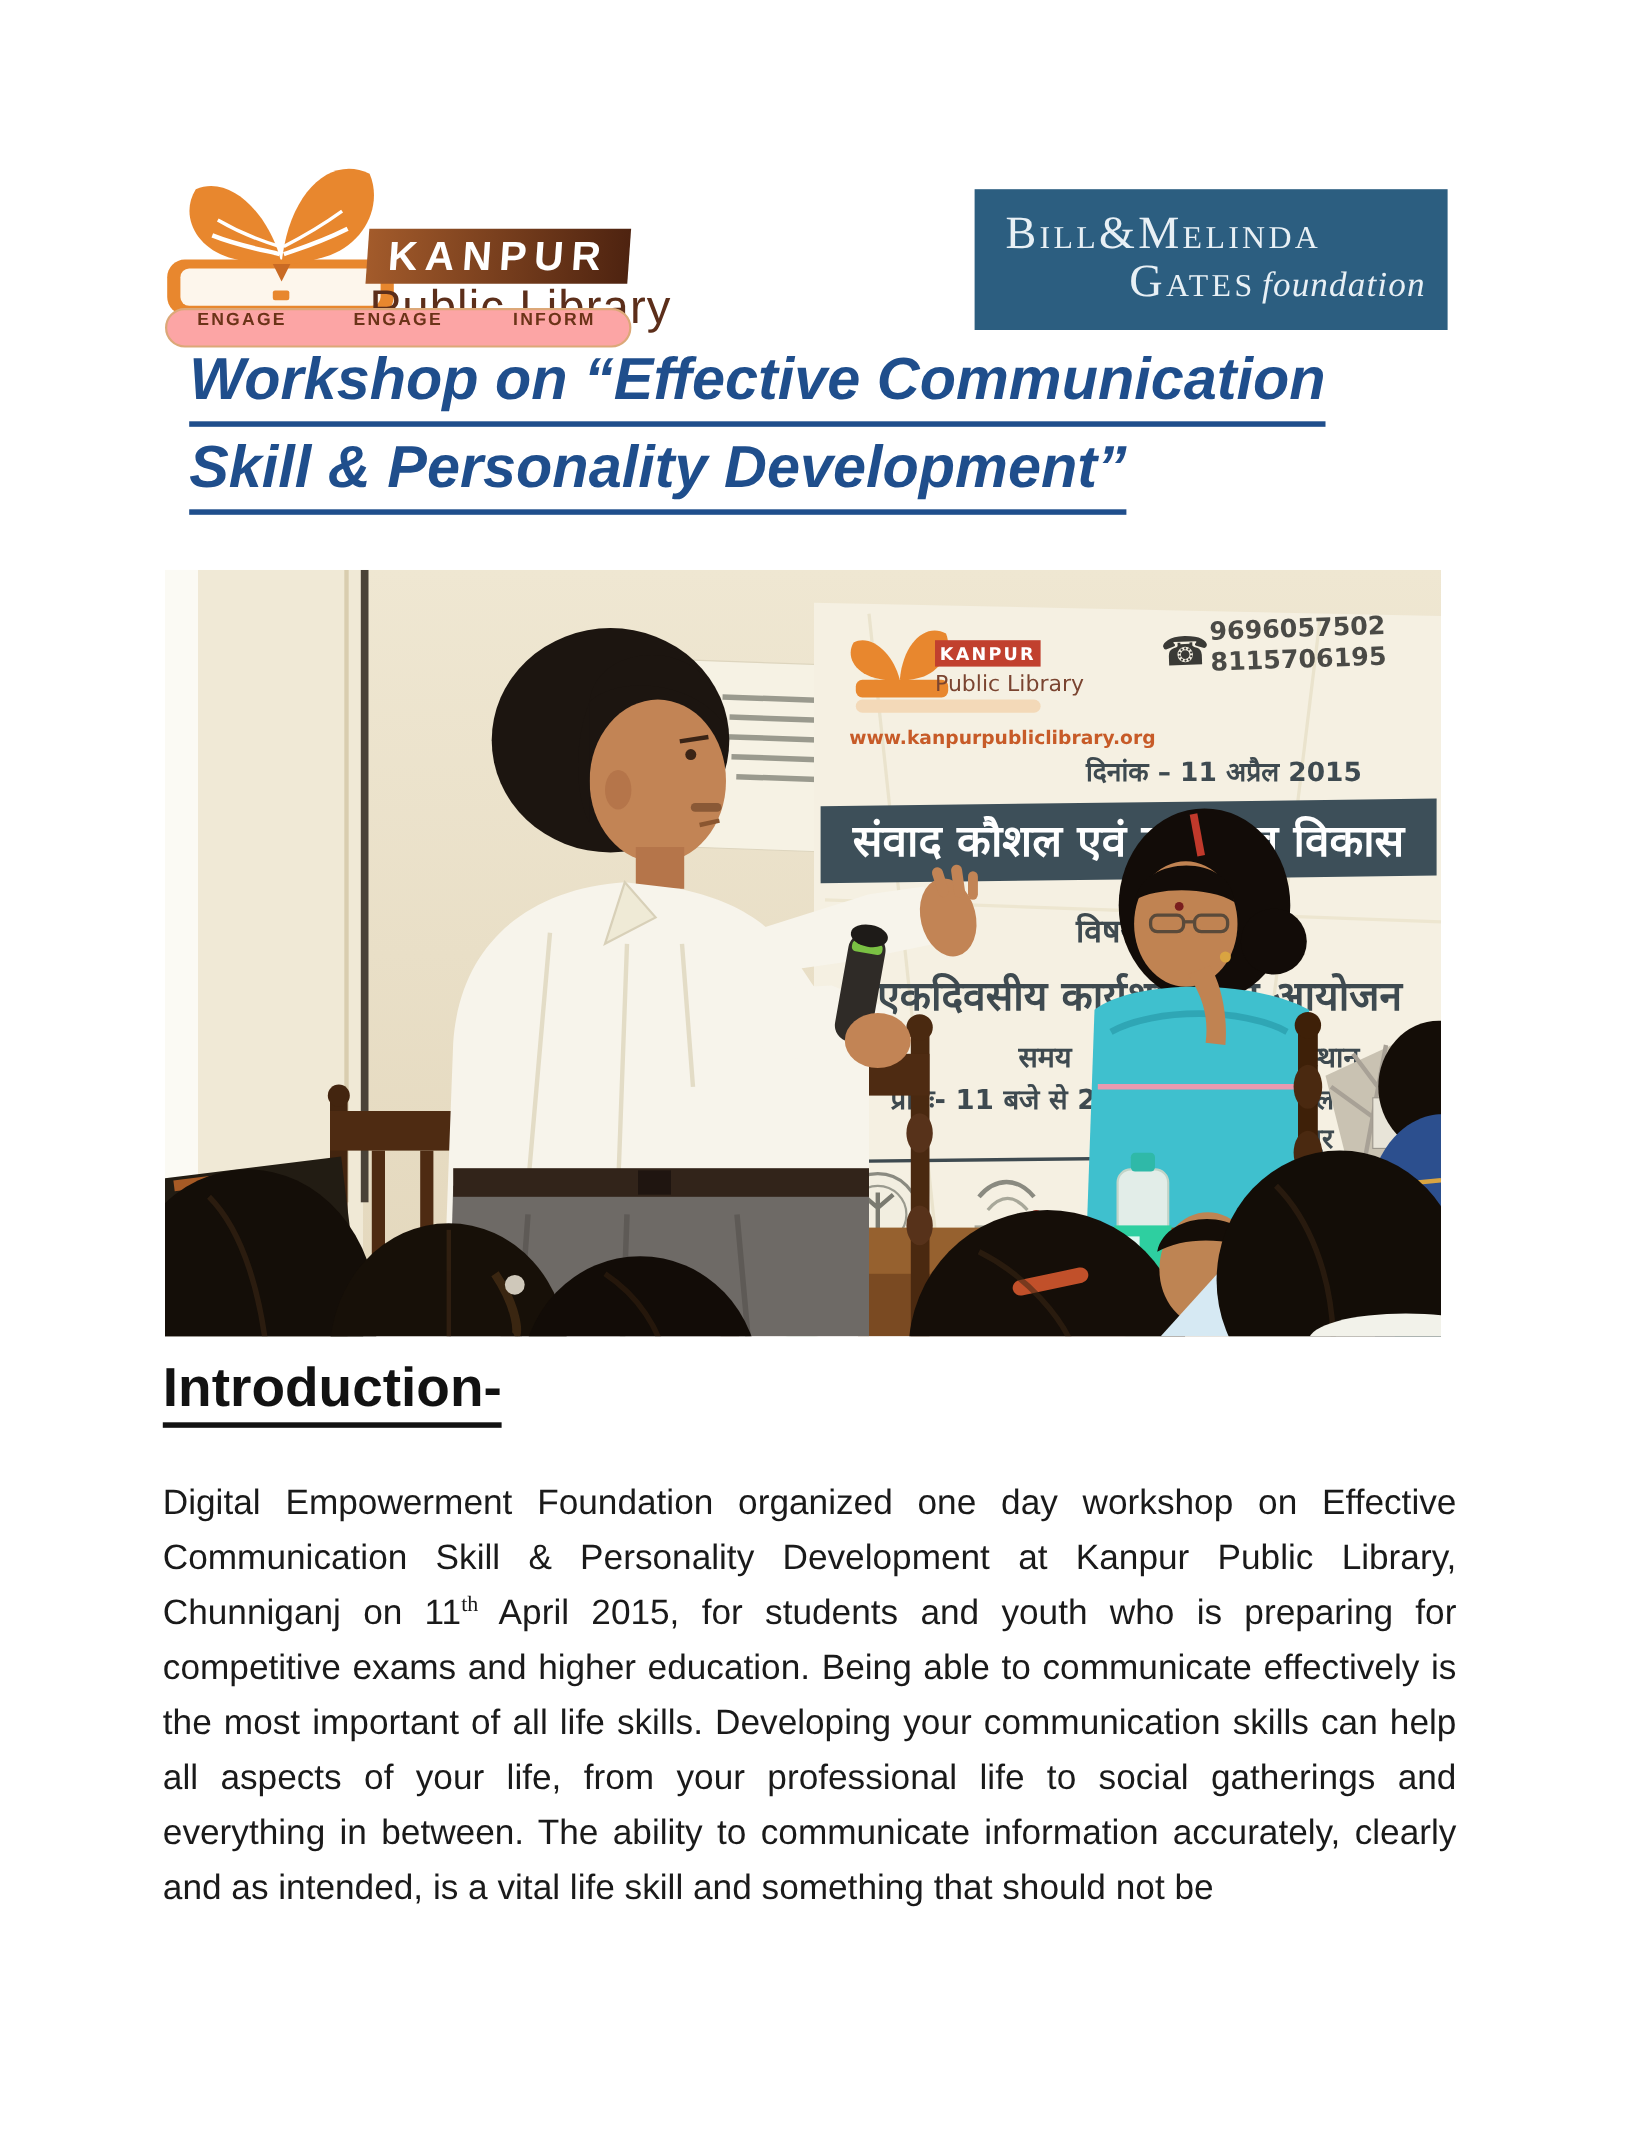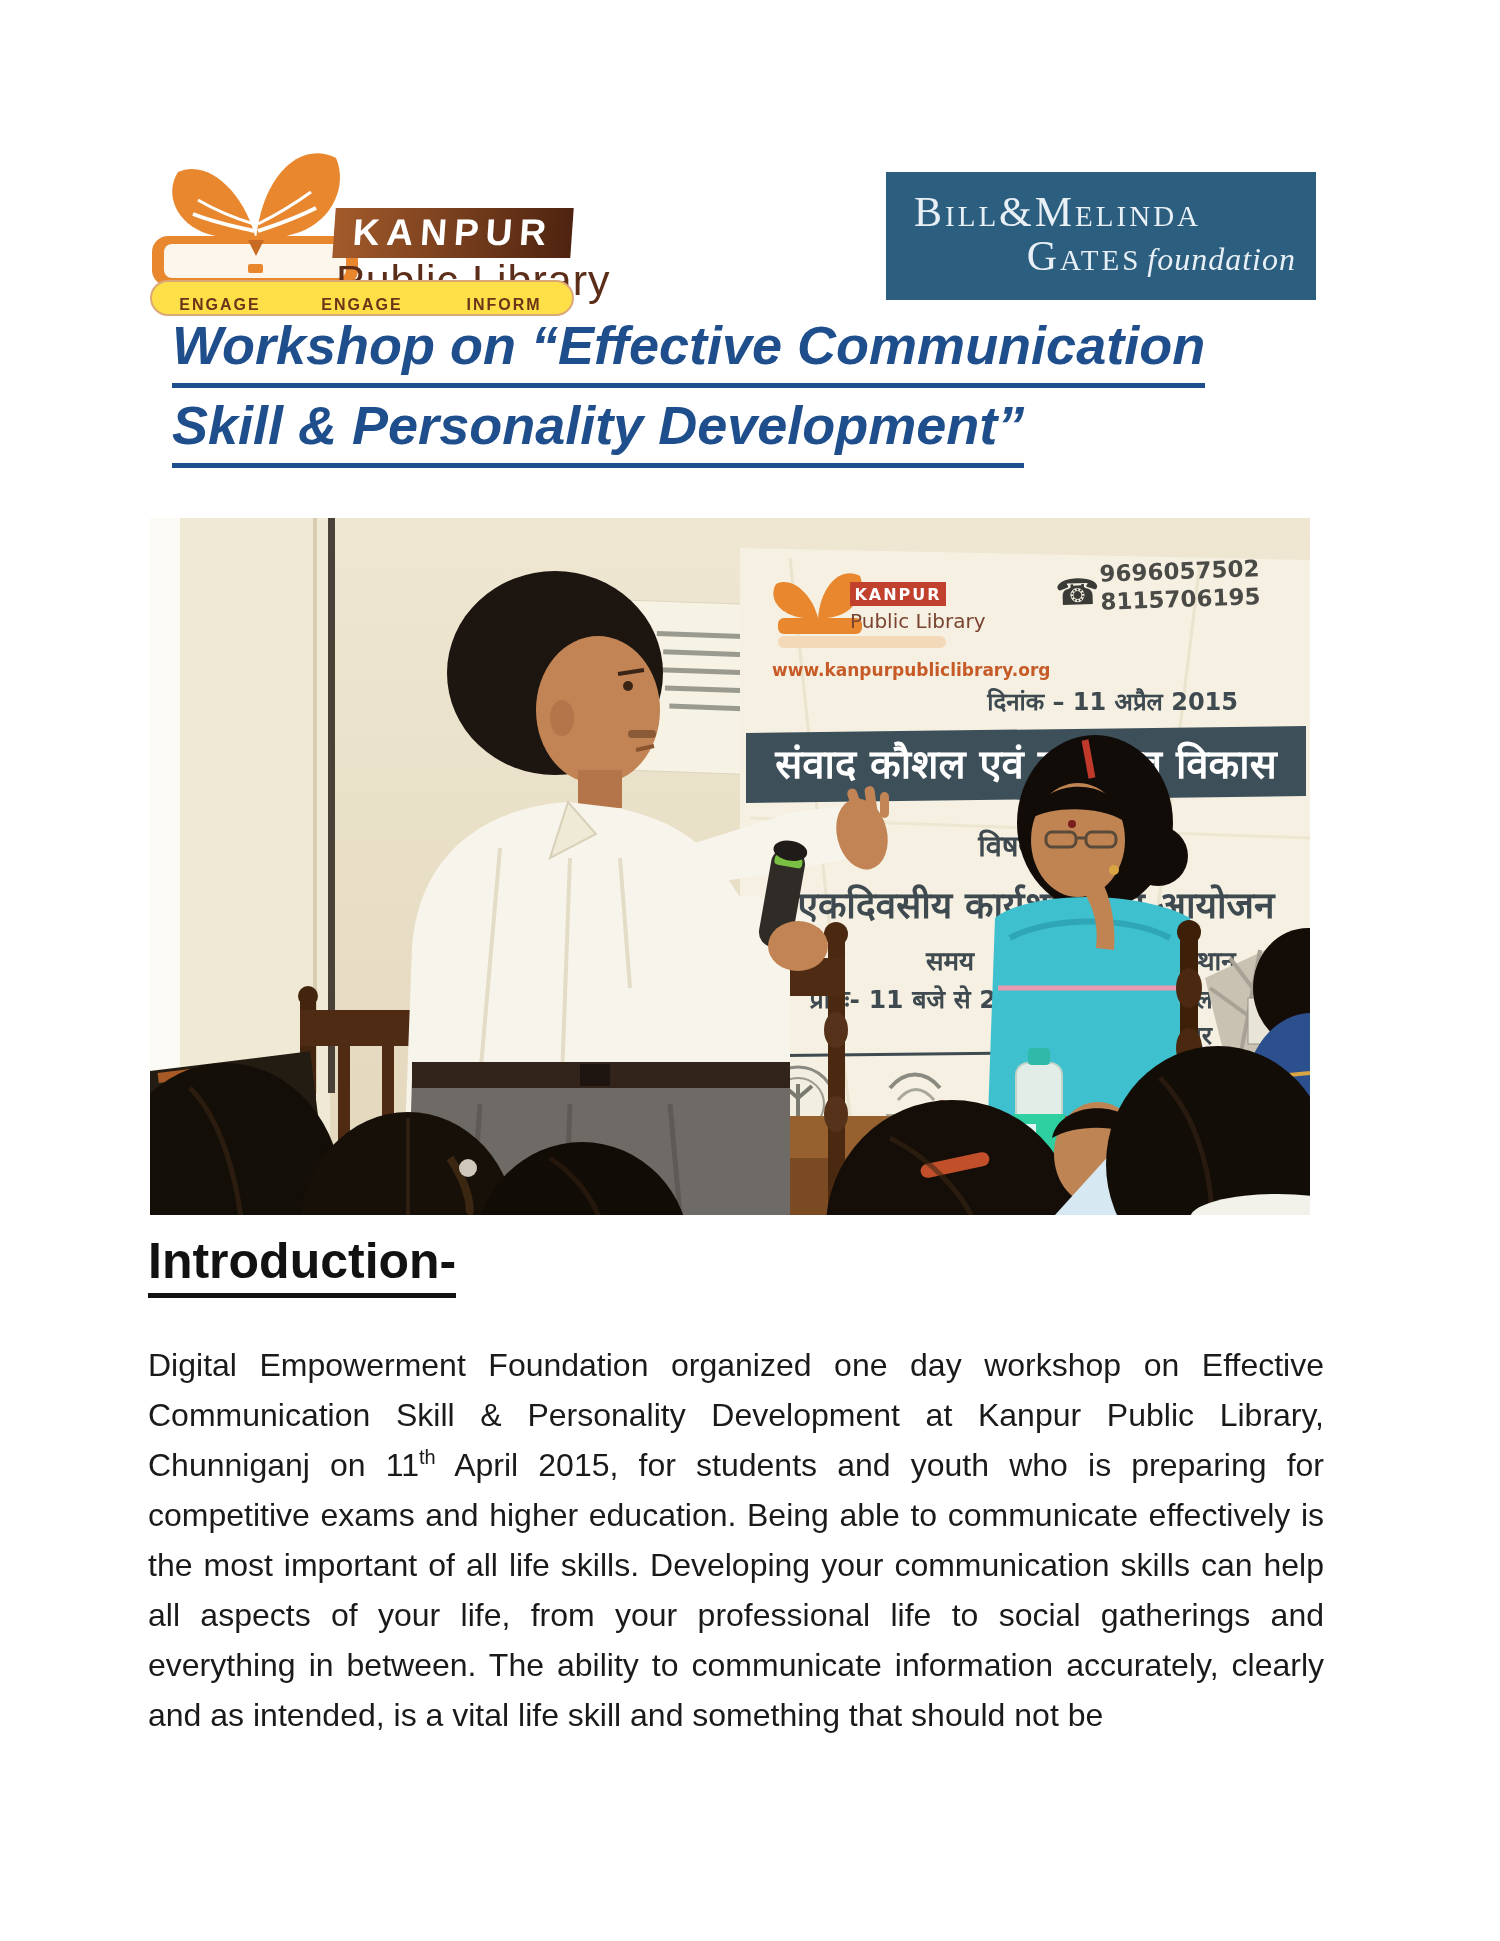--- a/index.html
+++ b/index.html
@@ -21,22 +21,22 @@
     display:flex;align-items:center;justify-content:center;
     color:#fff;font-size:37px;font-weight:bold;letter-spacing:7px;
   }
   #kpl-public-library{
     position:absolute;left:188px;top:120px;width:300px;
     color:#5C2E1A;font-size:43px;font-weight:500;letter-spacing:1px;
     font-family:"Liberation Sans", sans-serif;
   }
   #kpl-taglines{
     position:absolute;left:2px;top:144px;width:420px;height:32px;
-    background:#fde047;border:2px solid #DCA878;border-radius:18px;
-    display:flex;align-items:flex-end;overflow:hidden;
+    background:#fca5a5;border:2px solid #DCA878;border-radius:18px;
+    display:flex;align-items:flex-start;overflow:hidden;
   }
   .tagline-cell{flex:1;display:flex;align-items:center;justify-content:center;
     color:#6B3318;font-size:16px;font-weight:bold;letter-spacing:2px;}
   .tagline-div{width:0;border-left:2px solid #DCA878;transform:skewX(-32deg);margin:0 2px;}
   #gates-logo{
     position:absolute;left:886px;top:172px;width:430px;height:128px;
     background:#2C5E80;color:#E8F0F5;
     font-family:"Liberation Serif", serif;
   }
   #gates-line1{position:absolute;left:28px;top:16px;font-size:42px;
@@ -59,21 +59,21 @@
   
   #intro-heading{
     position:absolute;left:148px;top:1232px;
     color:#121212;font-size:50px;font-weight:bold;
   }
   #intro-heading > span{border-bottom:5px solid #121212;padding-bottom:4px;}
   #intro-paragraph{
     position:absolute;left:148px;top:1308px;width:1176px;
     color:#1a1a1a;font-size:32px;line-height:50px;text-align:justify;
   }
-  #intro-paragraph sup{font-size:20px;line-height:0;}
+  #intro-paragraph sup{font-size:20px;line-height:0;font-family:Liberation Serif, serif;}
 </style>
 </head>
 <body>
 
 <div id="page">
 
   <div id="kpl-logo">
     <svg id="kpl-book" viewBox="0 0 215 152">
       <rect x="4" y="100" width="206" height="50" rx="16" fill="#E8872E"></rect>
       <rect x="16" y="108" width="182" height="34" rx="8" fill="#FDF6EC"></rect>

